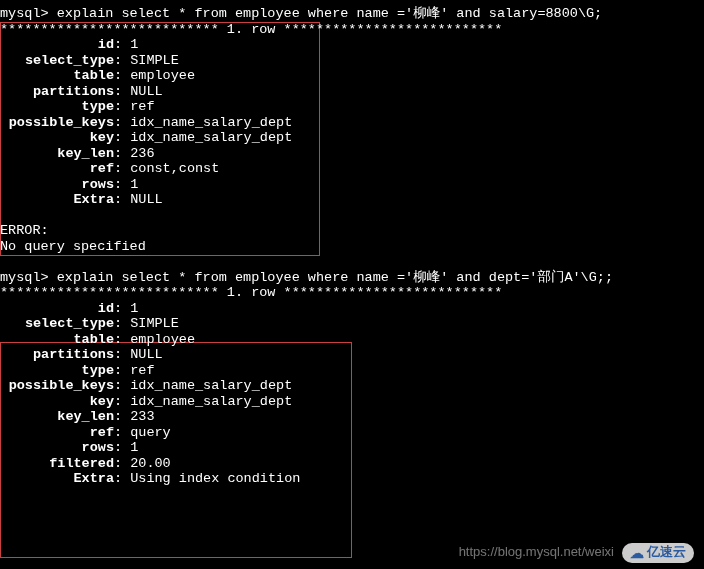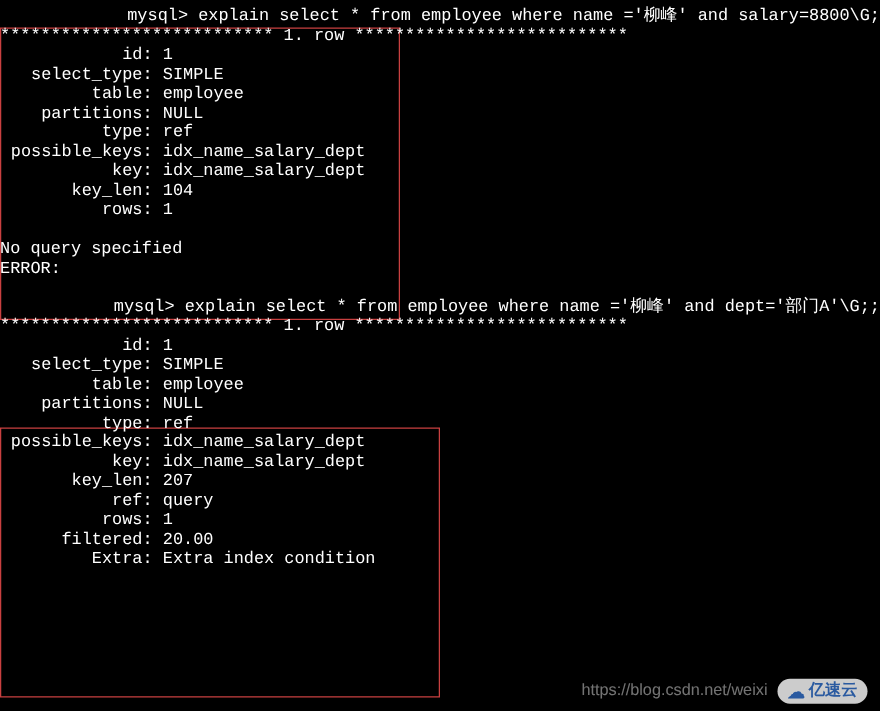--- a/index.html
+++ b/index.html
@@ -9,28 +9,28 @@
       font-family: 'Courier New', monospace;
       font-size: 13.5px;
       line-height: 1.15;
       width: 704px;
       height: 569px;
       overflow: hidden;
       position: relative;
       padding-top: 6px;
     }
     .line { white-space: pre; }
-    .prompt-line { white-space: pre; text-align: right; }
+    .prompt-line { white-space: pre; }
     .result-box {
       border: 1px solid #c94040;
       position: absolute;
     }
     .box1 { left: 0px; top: 22px; width: 320px; height: 234px; }
     .box2 { left: 0px; top: 342px; width: 352px; height: 216px; }
-    .row-label { display: inline-block; width: 114px; text-align: right; }
+    .row-label { display: inline-block; width: 114px; text-align: right; font-weight: bold; }
     .row-val { }
     .watermark {
       position: absolute;
       right: 10px;
       bottom: 6px;
       color: rgba(255,255,255,0.45);
       font-family: Arial, sans-serif;
       font-size: 13px;
       display: flex;
       align-items: center;
@@ -60,43 +60,45 @@
   <div class="prompt-line">mysql&gt; explain select * from employee where name ='柳峰' and salary=8800\G;</div>
   <div class="line">*************************** 1. row ***************************</div>
 
   <div class="line"><span class="row-label">id</span>: <span class="row-val">1</span></div>
   <div class="line"><span class="row-label">select_type</span>: <span class="row-val">SIMPLE</span></div>
   <div class="line"><span class="row-label">table</span>: <span class="row-val">employee</span></div>
   <div class="line"><span class="row-label">partitions</span>: <span class="row-val">NULL</span></div>
   <div class="line"><span class="row-label">type</span>: <span class="row-val">ref</span></div>
   <div class="line"><span class="row-label">possible_keys</span>: <span class="row-val">idx_name_salary_dept</span></div>
   <div class="line"><span class="row-label">key</span>: <span class="row-val">idx_name_salary_dept</span></div>
-  <div class="line"><span class="row-label">key_len</span>: <span class="row-val">104</span></div>
+  <div class="line"><span class="row-label">key_len</span>: <span class="row-val">236</span></div>
+  <div class="line"><span class="row-label">ref</span>: <span class="row-val">const,const</span></div>
   <div class="line"><span class="row-label">rows</span>: <span class="row-val">1</span></div>
+  <div class="line"><span class="row-label">Extra</span>: <span class="row-val">NULL</span></div>
   <div class="line">&nbsp;</div>
+  <div class="line">ERROR:</div>
   <div class="line">No query specified</div>
-  <div class="line">ERROR:</div>
   <div class="line">&nbsp;</div>
 
   <div class="prompt-line">mysql&gt; explain select * from employee where name ='柳峰' and dept='部门A'\G;;</div>
   <div class="line">*************************** 1. row ***************************</div>
 
   <div class="line"><span class="row-label">id</span>: <span class="row-val">1</span></div>
   <div class="line"><span class="row-label">select_type</span>: <span class="row-val">SIMPLE</span></div>
   <div class="line"><span class="row-label">table</span>: <span class="row-val">employee</span></div>
   <div class="line"><span class="row-label">partitions</span>: <span class="row-val">NULL</span></div>
   <div class="line"><span class="row-label">type</span>: <span class="row-val">ref</span></div>
   <div class="line"><span class="row-label">possible_keys</span>: <span class="row-val">idx_name_salary_dept</span></div>
   <div class="line"><span class="row-label">key</span>: <span class="row-val">idx_name_salary_dept</span></div>
-  <div class="line"><span class="row-label">key_len</span>: <span class="row-val">207</span></div>
+  <div class="line"><span class="row-label">key_len</span>: <span class="row-val">233</span></div>
   <div class="line"><span class="row-label">ref</span>: <span class="row-val">query</span></div>
   <div class="line"><span class="row-label">rows</span>: <span class="row-val">1</span></div>
   <div class="line"><span class="row-label">filtered</span>: <span class="row-val">20.00</span></div>
-  <div class="line"><span class="row-label">Extra</span>: <span class="row-val">Extra index condition</span></div>
+  <div class="line"><span class="row-label">Extra</span>: <span class="row-val">Using index condition</span></div>
 </div>
 
 <div class="watermark">
-  <span>https://blog.csdn.net/weixi</span>
+  <span>https://blog.mysql.net/weixi</span>
   <span class="logo">
     <span class="cloud-icon">☁</span>
     <span>亿速云</span>
   </span>
 </div>
 
 </body></html>

